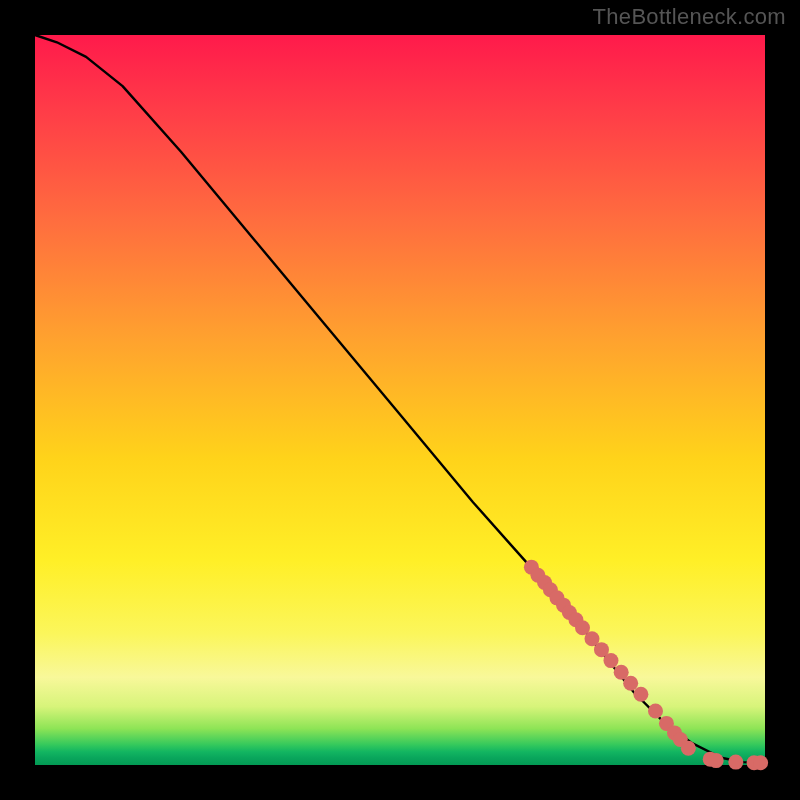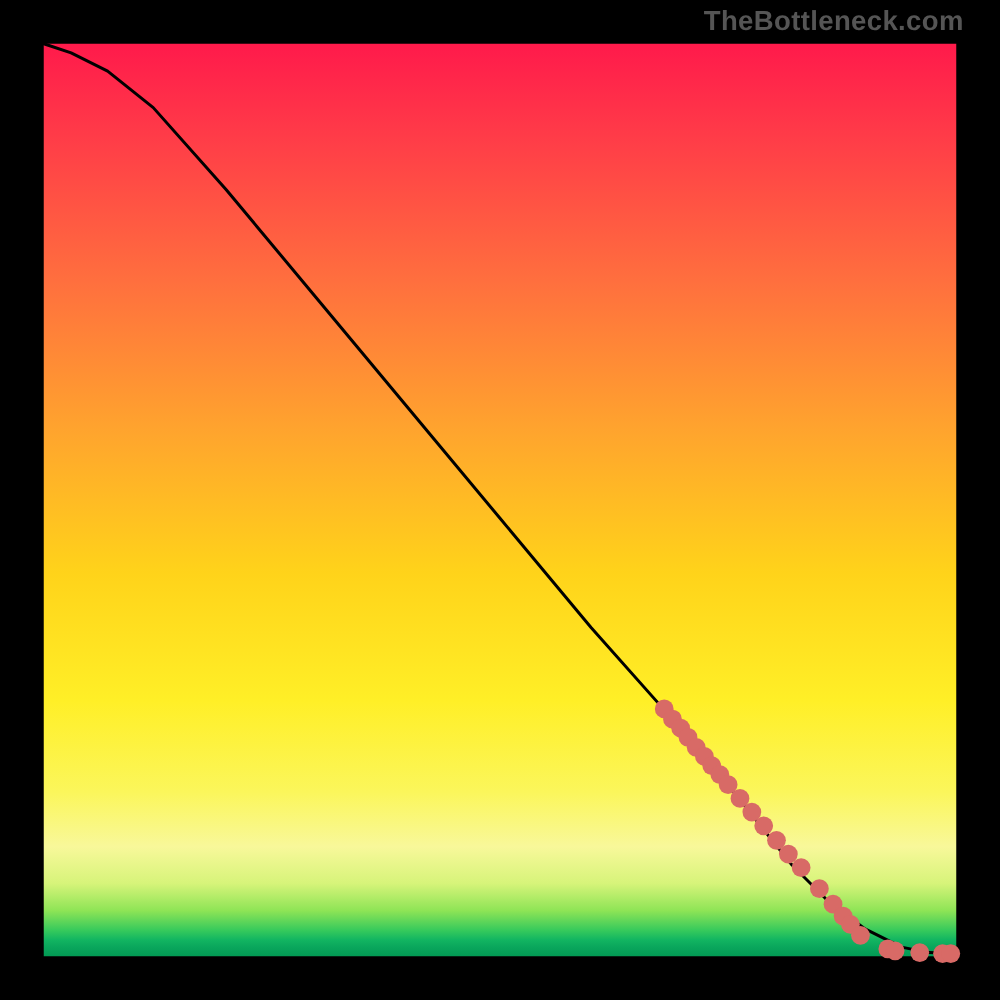--- a/index.html
+++ b/index.html
@@ -13,24 +13,24 @@
   }
   .frame {
     position: relative;
     width: 800px;
     height: 800px;
     background: #000;
   }
   .watermark {
     position: absolute;
     top: 4px;
-    right: 29px;
+    right: 14px;
     color: #555555;
     font-size: 22px;
-    font-weight: 700;
+    font-weight: 400;
     letter-spacing: 0.3px;
     user-select: none;
   }
   .plot {
     position: absolute;
     left: 35px;
     top: 35px;
     width: 730px;
     height: 730px;
     

